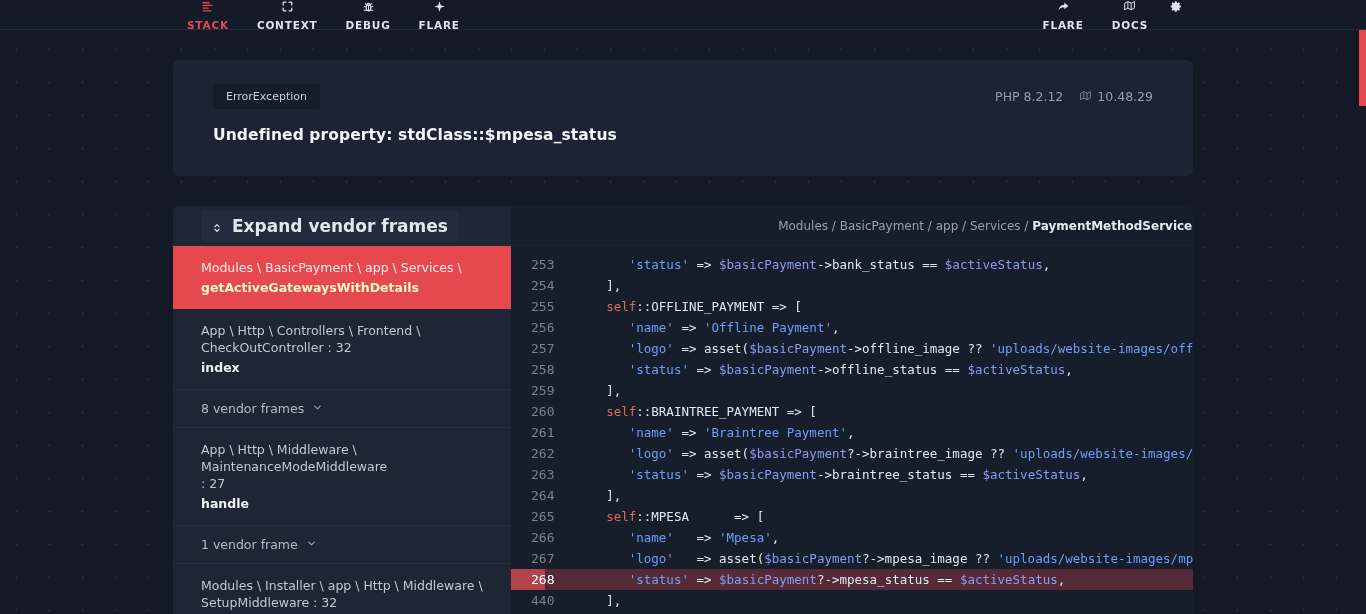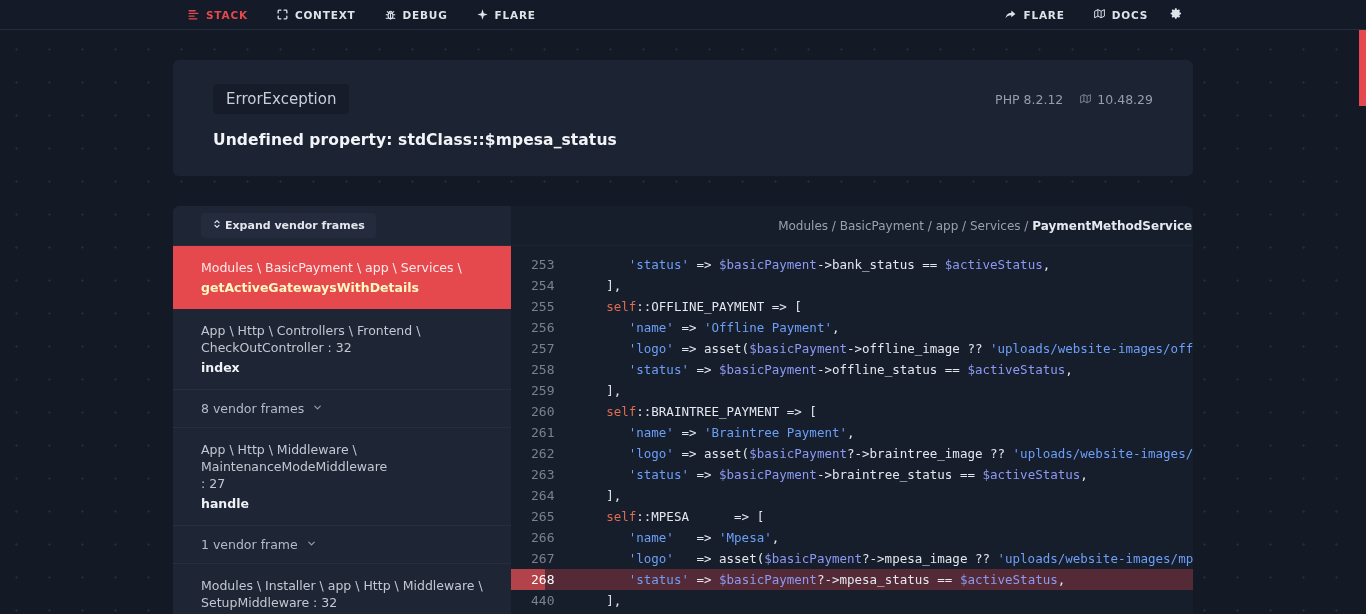--- a/index.html
+++ b/index.html
@@ -24,54 +24,55 @@
   .nav-inner {
     width:1020px; margin:0 auto;
     display:flex; align-items:stretch; justify-content:space-between;
   }
   .nav-tabs, .nav-actions { display:flex; align-items:stretch; }
   .nav-tab, .nav-action {
     display:flex; align-items:center; gap:6px;
     padding:0 14px; border:none; background:transparent; cursor:pointer;
     font-family:inherit; font-size:10.5px; font-weight:bold; letter-spacing:.8px;
     color:#dfe3ea;
+    flex-direction:column;
   }
   .nav-tab.active { color:var(--accent); }
   .nav-action.icon-only { padding:0 8px; }
   .nav-ic { display:inline-flex; width:13px; height:13px; }
   .nav-ic svg { width:13px; height:13px; }
   
   .container { width:1020px; margin:0 auto; }
   
   .error-card {
     margin-top:30px; height:116px;
     background:#1c2332; border-radius:6px;
     padding:24px 40px 0 40px; position:relative;
   }
   .card-top { display:flex; justify-content:space-between; align-items:center; }
   .exc-badge {
     display:inline-block; background:#161c2a; color:#c9cfda;
-    font-size:15px; padding:6px 13px; border-radius:4px;
+    font-size:11px; padding:6px 13px; border-radius:4px;
   }
   .versions { display:flex; align-items:center; gap:16px; color:#959dae; font-size:12.5px; }
   .ver-item { display:flex; align-items:center; gap:5px; }
   .ver-item svg { width:13px; height:13px; opacity:.8; }
   .error-message { margin-top:17px; font-size:15.5px; font-weight:bold; color:#f2f4f8; letter-spacing:.1px; }
   
   .stack-panel {
     margin-top:30px; display:flex; border-radius:6px; overflow:hidden;
     height:500px;
   }
   .frames-col { width:338px; flex:none; background:#1e2534; display:flex; flex-direction:column; }
   .frames-header { height:40px; padding:8px 0 8px 28px; display:flex; align-items:center;
     border-bottom:1px solid rgba(255,255,255,.03); }
   .expand-btn {
-    display:flex; align-items:flex-end; 
+    display:flex; align-items:flex-end; gap:7px;
     background:#232b3c; border:none; border-radius:4px; cursor:pointer;
-    color:#e2e6ed; font-family:inherit; font-size:11px; font-weight:bold;
+    color:#e2e6ed; font-family:inherit; font-size:17px; font-weight:bold;
     padding:6px 11px;
   }
   .expand-btn svg { width:10px; height:10px; }
   .frames-list { flex:1; overflow:hidden; }
   .frame-row { padding:13px 28px 12px 28px; border-bottom:1px solid #272e3e; cursor:pointer; }
   .frame-row .fpath { font-size:12.5px; line-height:17px; color:#c2c8d3; }
   .frame-row .fmethod { font-size:12.5px; line-height:18px; font-weight:bold; color:#eef1f5; margin-top:3px; }
   .frame-row.active { background:var(--accent); border-bottom:none; }
   .frame-row.active .fpath { color:#ffe9e9; }
   .frame-row.active .fmethod { color:#fef9c3; }

